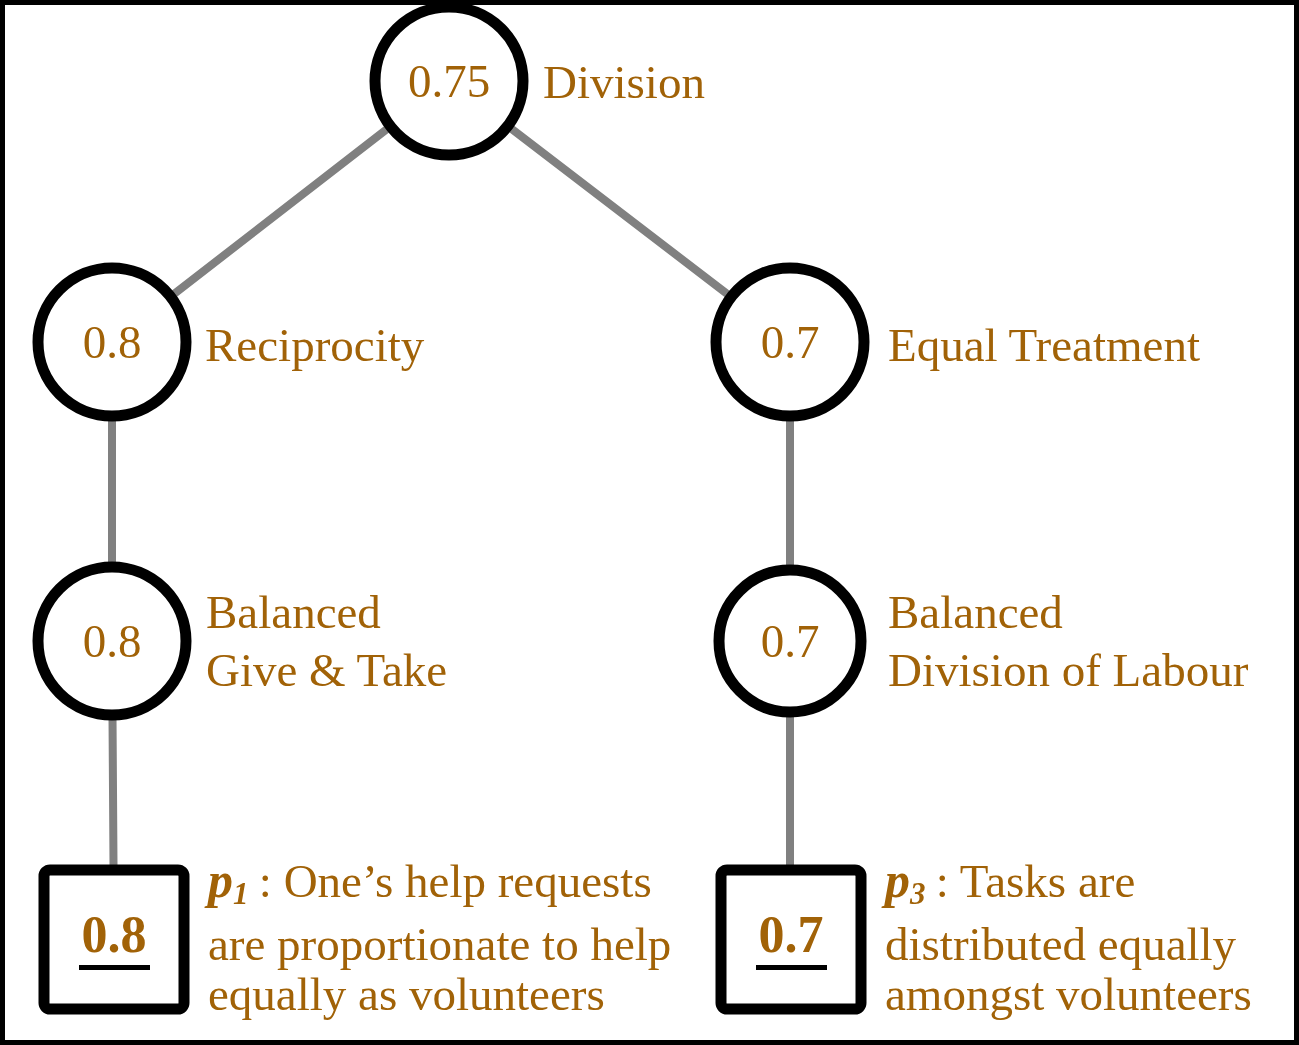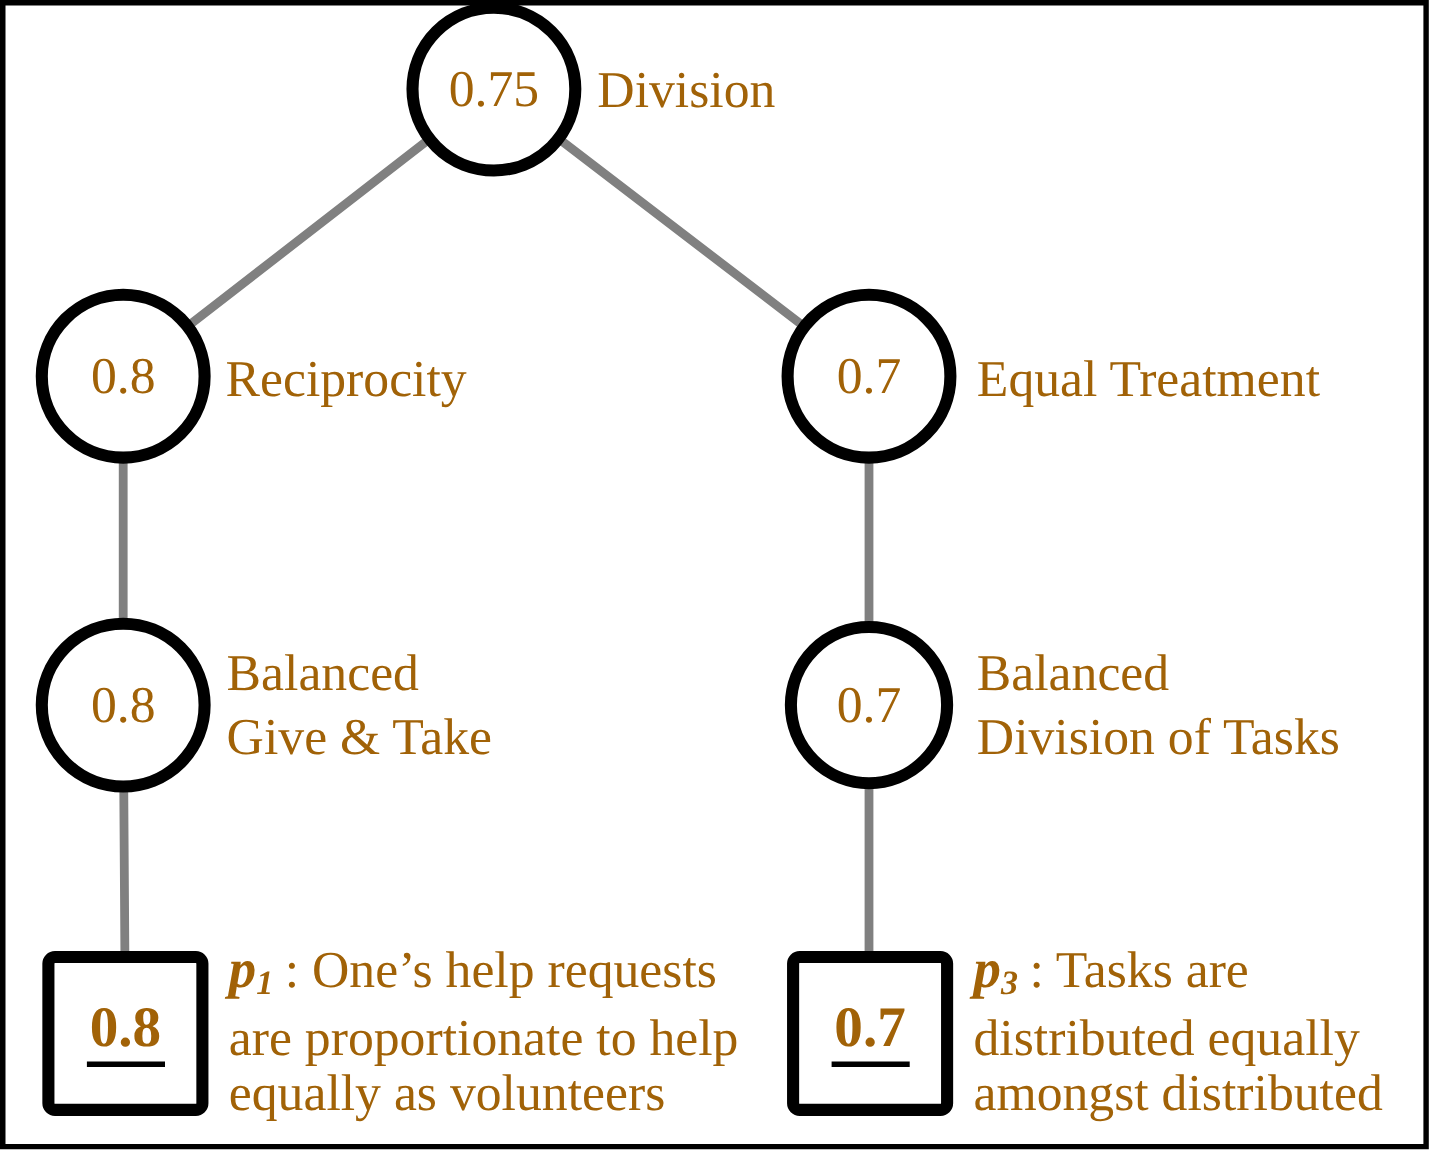--- a/index.html
+++ b/index.html
@@ -75,21 +75,21 @@
   <div class="node-label" style="left:543px; top:53px;">Division</div>
   <div class="node-label" style="left:888px; top:316px;">Equal Treatment</div>
   <div class="node-label" style="left:205px; top:316px;">Reciprocity</div>
 
   <div class="node-label" style="left:206px; top:583px;">
     <div>Balanced</div>
     <div>Give &amp; Take</div>
   </div>
   <div class="node-label" style="left:888px; top:583px;">
     <div>Balanced</div>
-    <div>Division of Tasks</div>
+    <div>Division of Labour</div>
   </div>
 
   <div class="box-value" style="left:38px; top:864px;">
     <span>0.8</span>
   </div>
   <div class="box-value" style="left:715px; top:864px;">
     <span>0.7</span>
   </div>
 
   <div class="prop-text" style="left:208px; top:855px;">
@@ -98,16 +98,16 @@
     </div>
     <div>are proportionate to help</div>
     <div>equally as volunteers</div>
   </div>
 
   <div class="prop-text" style="left:885px; top:855px;">
     <div>
       <span class="prop-symbol">p</span><span class="prop-sub">3</span><span class="prop-rest">: Tasks are</span>
     </div>
     <div>distributed equally</div>
-    <div>amongst distributed</div>
+    <div>amongst volunteers</div>
   </div>
 
 </div>
 
 </body></html>

